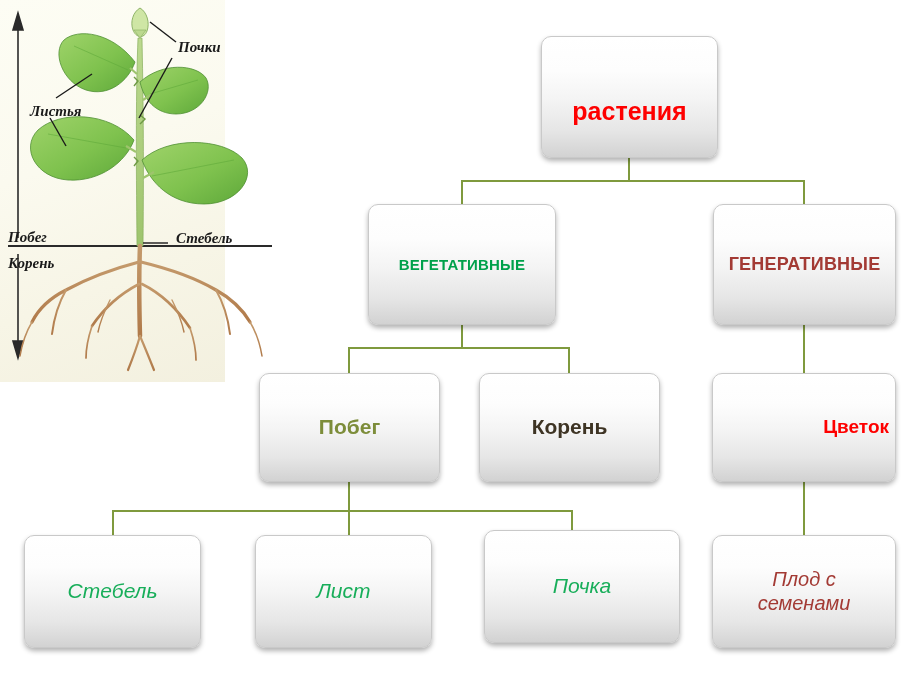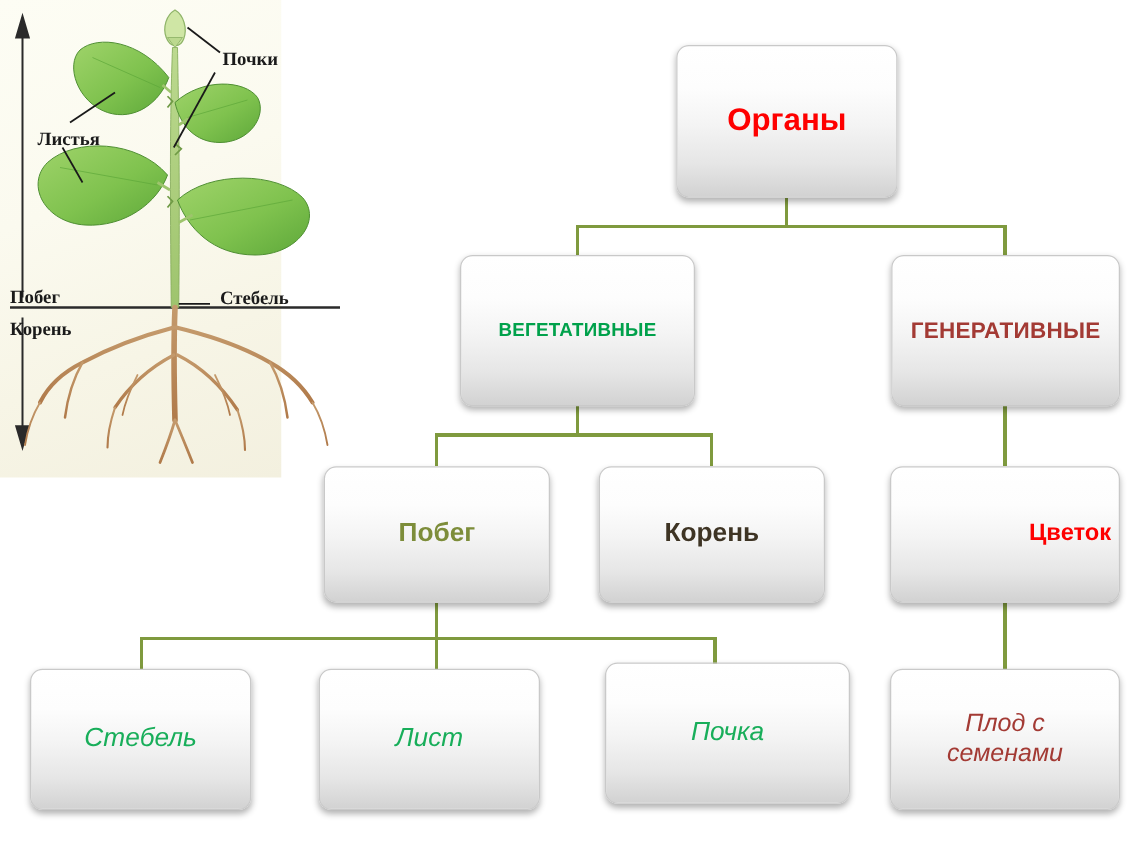--- a/index.html
+++ b/index.html
@@ -12,20 +12,21 @@
     overflow: hidden;
     font-family: "Liberation Sans", sans-serif;
   }
 
   
   #plant-figure {
     position: absolute;
     left: 0px; top: 0px;
     width: 225px; height: 382px;
     background: linear-gradient(160deg,#fdfdf4 0%, #fbfaef 40%, #f7f5e6 70%, #f3f0df 100%);
+    font-style: italic;
   }
   #plant-figure svg { display:block; width:277px; height:382px; }
   .pl-label {
     font-family: "Liberation Serif", serif;
     font-weight: bold;
     fill: #1a1a1a;
   }
 
   
   #connectors {
@@ -185,21 +186,21 @@
 
     <path d="M349 482 L349 511 L113 511 L113 535"></path>
     <path d="M349 511 L349 535"></path>
     <path d="M349 511 L572 511 L572 535"></path>
 
     <path d="M804 482 L804 535"></path>
   </g>
 </svg>
 
 <div class="node" id="node-root">
-  <span class="node-label t-red-bold"><span>Органы</span><br></span>
+  <span class="node-label t-red-bold"><br><span>растения</span></span>
 </div>
 
 <div class="node" id="node-vegetative">
   <span class="node-label t-green-bold">ВЕГЕТАТИВНЫЕ</span>
 </div>
 
 <div class="node" id="node-generative">
   <span class="node-label t-brick-bold">ГЕНЕРАТИВНЫЕ</span>
 </div>
 

